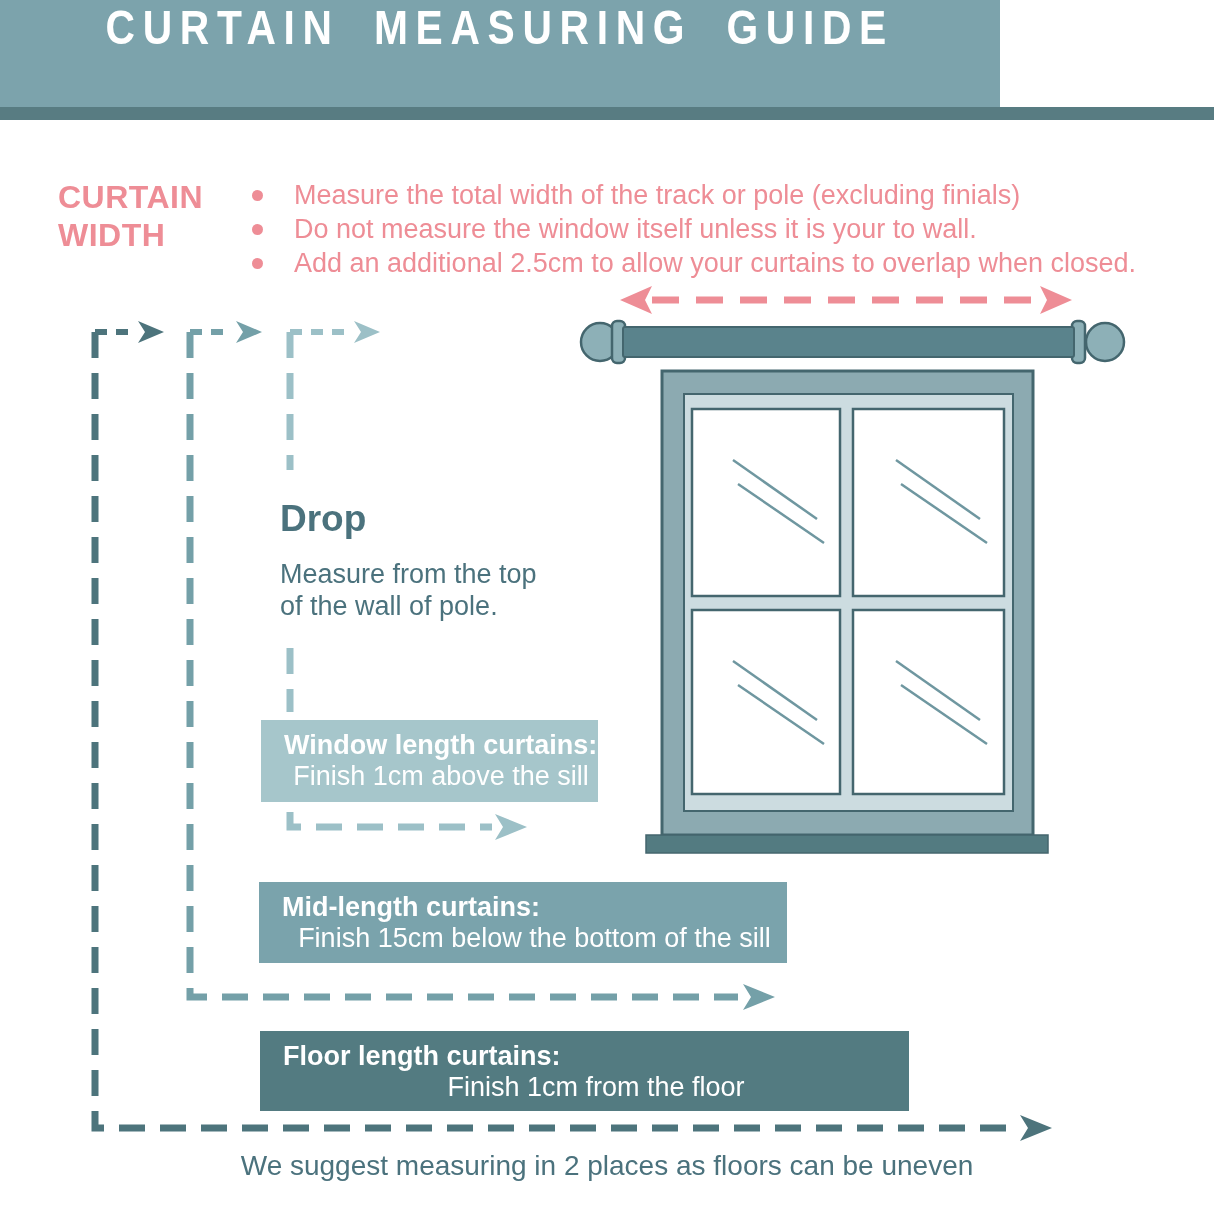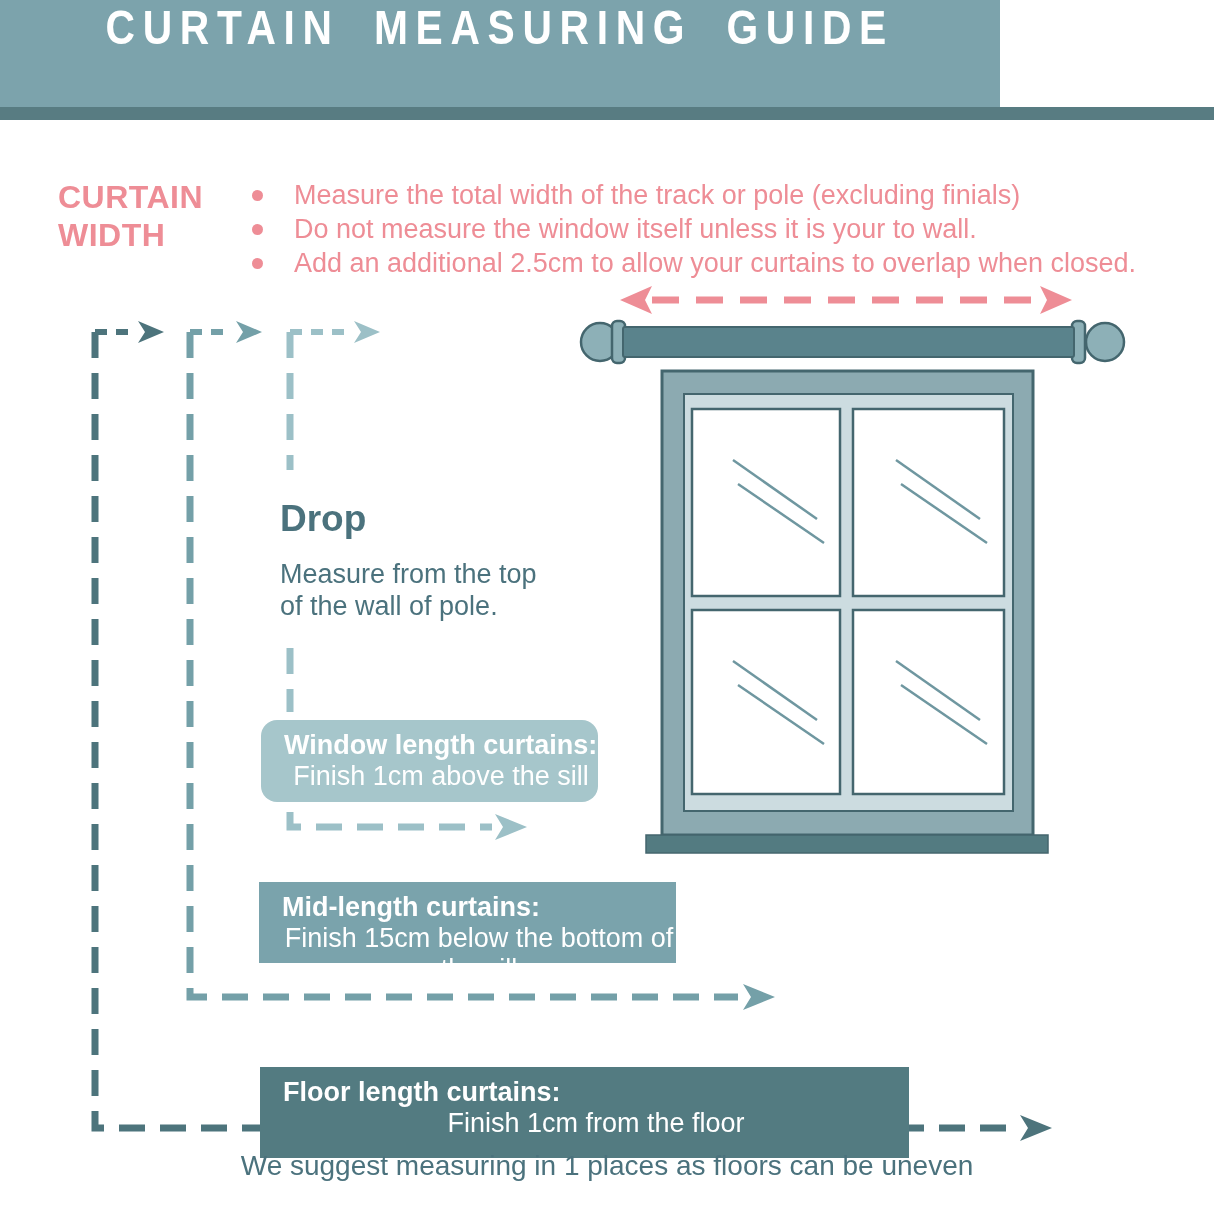--- a/index.html
+++ b/index.html
@@ -30,23 +30,23 @@
     margin:9px 31px 0 12px;}
 
   
   .drop-title{position:absolute;left:280px;top:498px;color:var(--teal-text);font-weight:bold;font-size:37px;}
   .drop-desc{position:absolute;left:280px;top:558px;color:var(--teal-text);font-size:27px;line-height:32px;white-space:pre-line;}
 
   
   .len-box{position:absolute;color:#fff;padding:10px 0 0 23px;}
   .len-box .len-title{font-weight:bold;font-size:27px;line-height:31px;}
   .len-box .len-desc{font-size:27px;line-height:31px;text-align:center;}
-  .box-window{left:261px;top:720px;width:337px;height:82px;background:var(--box-window);border-radius:16px;}
-  .box-mid{left:259px;top:882px;width:417px;height:81px;background:var(--box-mid);}
-  .box-floor{left:260px;top:1067px;width:649px;height:91px;background:var(--box-floor);}
+  .box-window{left:261px;top:720px;width:337px;height:82px;background:var(--box-window);}
+  .box-mid{left:259px;top:882px;width:528px;height:81px;background:var(--box-mid);}
+  .box-floor{left:260px;top:1031px;width:649px;height:80px;background:var(--box-floor);}
 
   
   .footer-note{position:absolute;left:0;top:1150px;width:1214px;text-align:center;
     color:var(--teal-text);font-size:28px;}
 
   
   .diagram{position:absolute;left:0;top:0;width:1214px;height:1214px;}
   .dash-line{fill:none;stroke-width:7;stroke-dasharray:26 15;}
   .dash-small{fill:none;stroke-width:6;stroke-dasharray:12 9;}
   .dash-pink{fill:none;stroke-width:7;stroke-dasharray:27 17;}
@@ -160,15 +160,15 @@
   </div>
   <div class="len-box box-mid">
     <div class="len-title">Mid-length curtains:</div>
     <div class="len-desc">Finish 15cm below the bottom of the sill</div>
   </div>
   <div class="len-box box-floor">
     <div class="len-title">Floor length curtains:</div>
     <div class="len-desc">Finish 1cm from the floor</div>
   </div>
 
-  <div class="footer-note">We suggest measuring in 1 places as floors can be uneven</div>
+  <div class="footer-note">We suggest measuring in 2 places as floors can be uneven</div>
 
 </div>
 
 </body></html>

